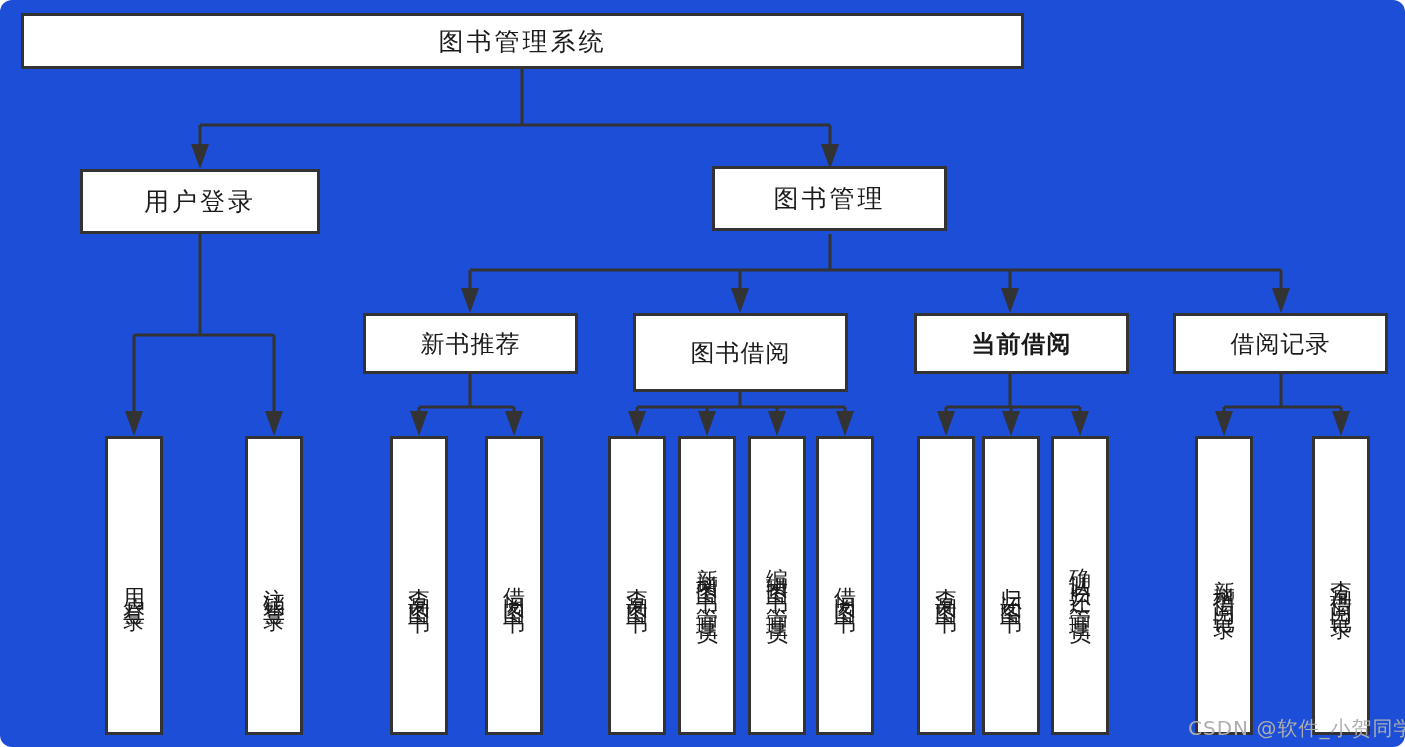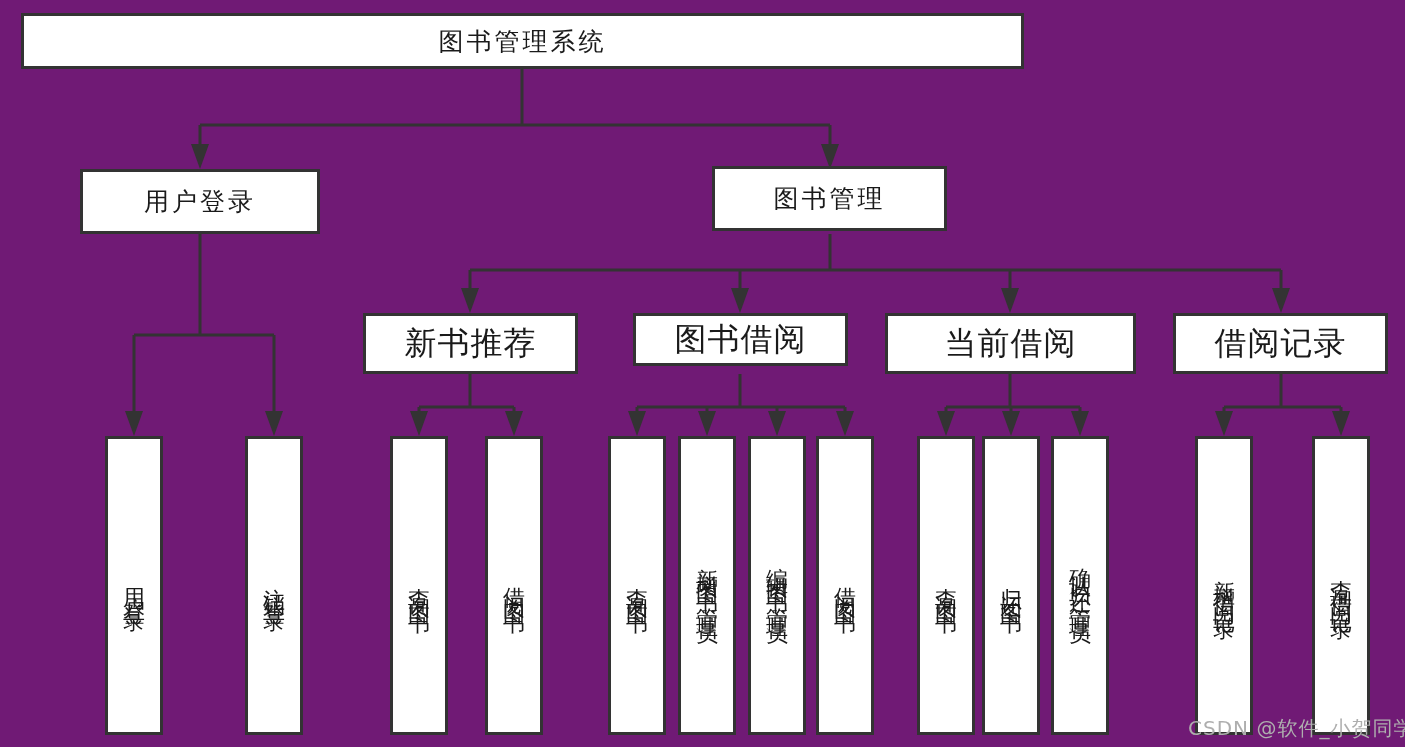--- a/index.html
+++ b/index.html
@@ -4,23 +4,24 @@
 <style>
   html, body {
     margin: 0;
     padding: 0;
     background: #ffffff;
   }
   .canvas {
     position: relative;
     width: 1405px;
     height: 747px;
-    background: #701a75;
+    background: #1d4ed8;
     overflow: hidden;
     font-family: "DejaVu Sans", sans-serif;
+    border-radius: 12px;
   }
   .connectors {
     position: absolute;
     left: 0;
     top: 0;
     width: 1405px;
     height: 747px;
   }
   .node {
     position: absolute;
@@ -32,21 +33,21 @@
     align-items: center;
     justify-content: center;
     text-align: center;
   }
   .h-node {
     font-size: 25px;
     letter-spacing: 3px;
     white-space: nowrap;
   }
   .l3-node {
-    font-size: 32px;
+    font-size: 24px;
     letter-spacing: 1px;
   }
   .v-node {
     writing-mode: vertical-rl;
     text-orientation: mixed;
     font-size: 22px;
     letter-spacing: 8px;
     line-height: 1;
   }
   .watermark {
@@ -104,22 +105,22 @@
       <polygon points="1341,436 1332,411 1350,411"></polygon>
     </g>
   </svg>
 
   <div class="node h-node" style="left:21px; top:13px; width:1003px; height:56px;">图书管理系统</div>
 
   <div class="node h-node" style="left:80px; top:169px; width:240px; height:65px;">用户登录</div>
   <div class="node h-node" style="left:712px; top:166px; width:235px; height:65px;">图书管理</div>
 
   <div class="node h-node l3-node" style="left:363px; top:313px; width:215px; height:61px;">新书推荐</div>
-  <div class="node h-node l3-node" style="left:633px; top:313px; width:215px; height:53px;">图书借阅</div>
-  <div class="node h-node l3-node" style="left:885px; top:313px; width:251px; height:61px;">当前借阅</div>
+  <div class="node h-node l3-node" style="left:633px; top:313px; width:215px; height:79px;">图书借阅</div>
+  <div class="node h-node l3-node" style="left:914px; top:313px; width:215px; height:61px;font-weight:bold;">当前借阅</div>
   <div class="node h-node l3-node" style="left:1173px; top:313px; width:215px; height:61px;">借阅记录</div>
 
   <div class="node v-node" style="left:105px; top:436px; width:58px; height:299px;">用户登录</div>
   <div class="node v-node" style="left:245px; top:436px; width:58px; height:299px;">注销登录</div>
 
   <div class="node v-node" style="left:390px; top:436px; width:58px; height:299px;">查询图书</div>
   <div class="node v-node" style="left:485px; top:436px; width:58px; height:299px;">借阅图书</div>
 
   <div class="node v-node" style="left:608px; top:436px; width:58px; height:299px;">查询图书</div>
   <div class="node v-node" style="left:678px; top:436px; width:58px; height:299px;">新增图书（管理员）</div>

